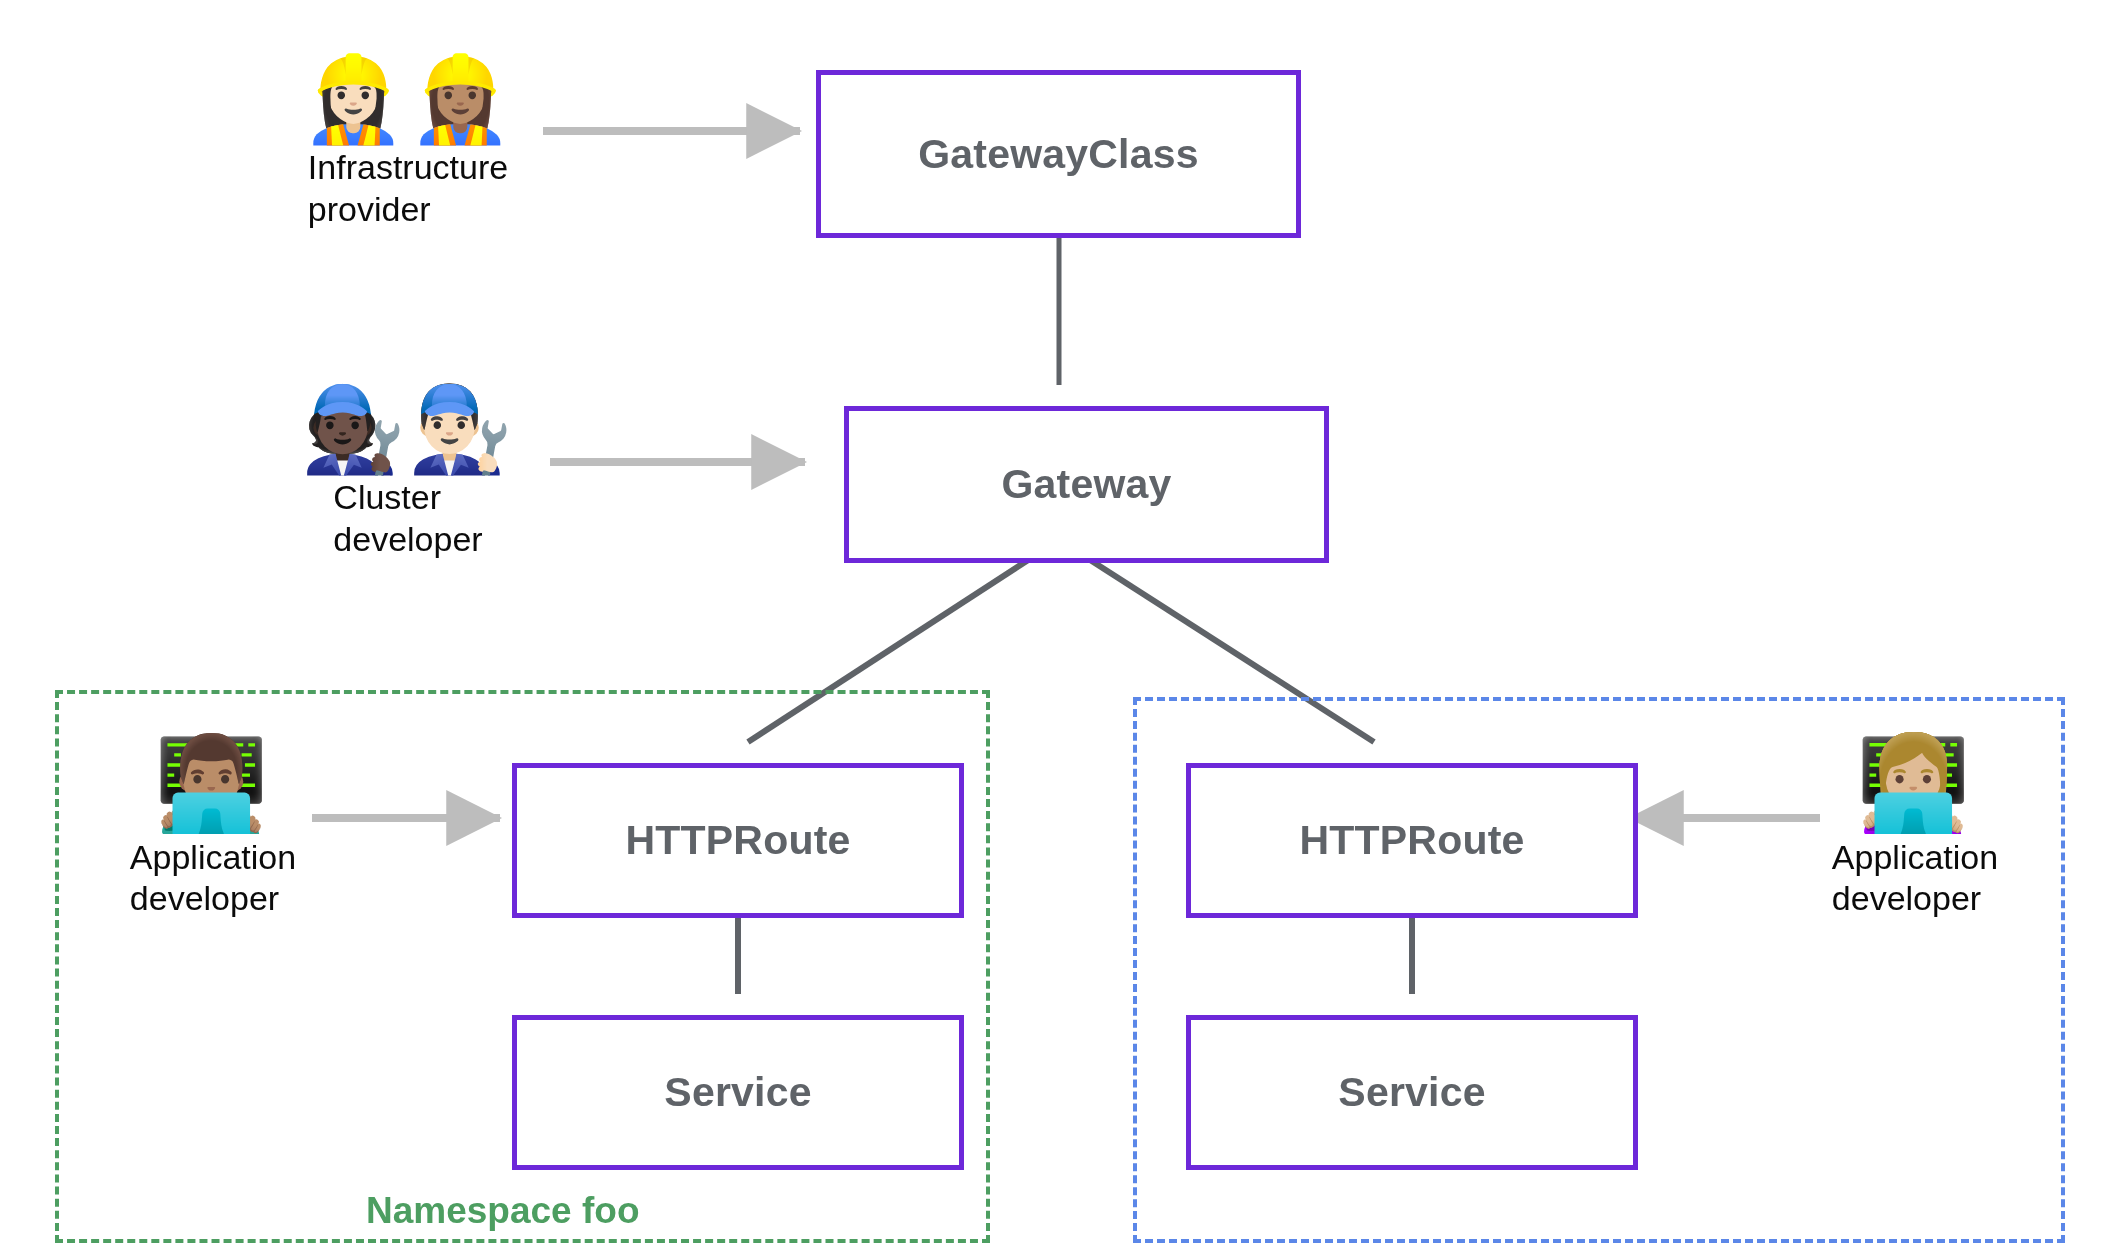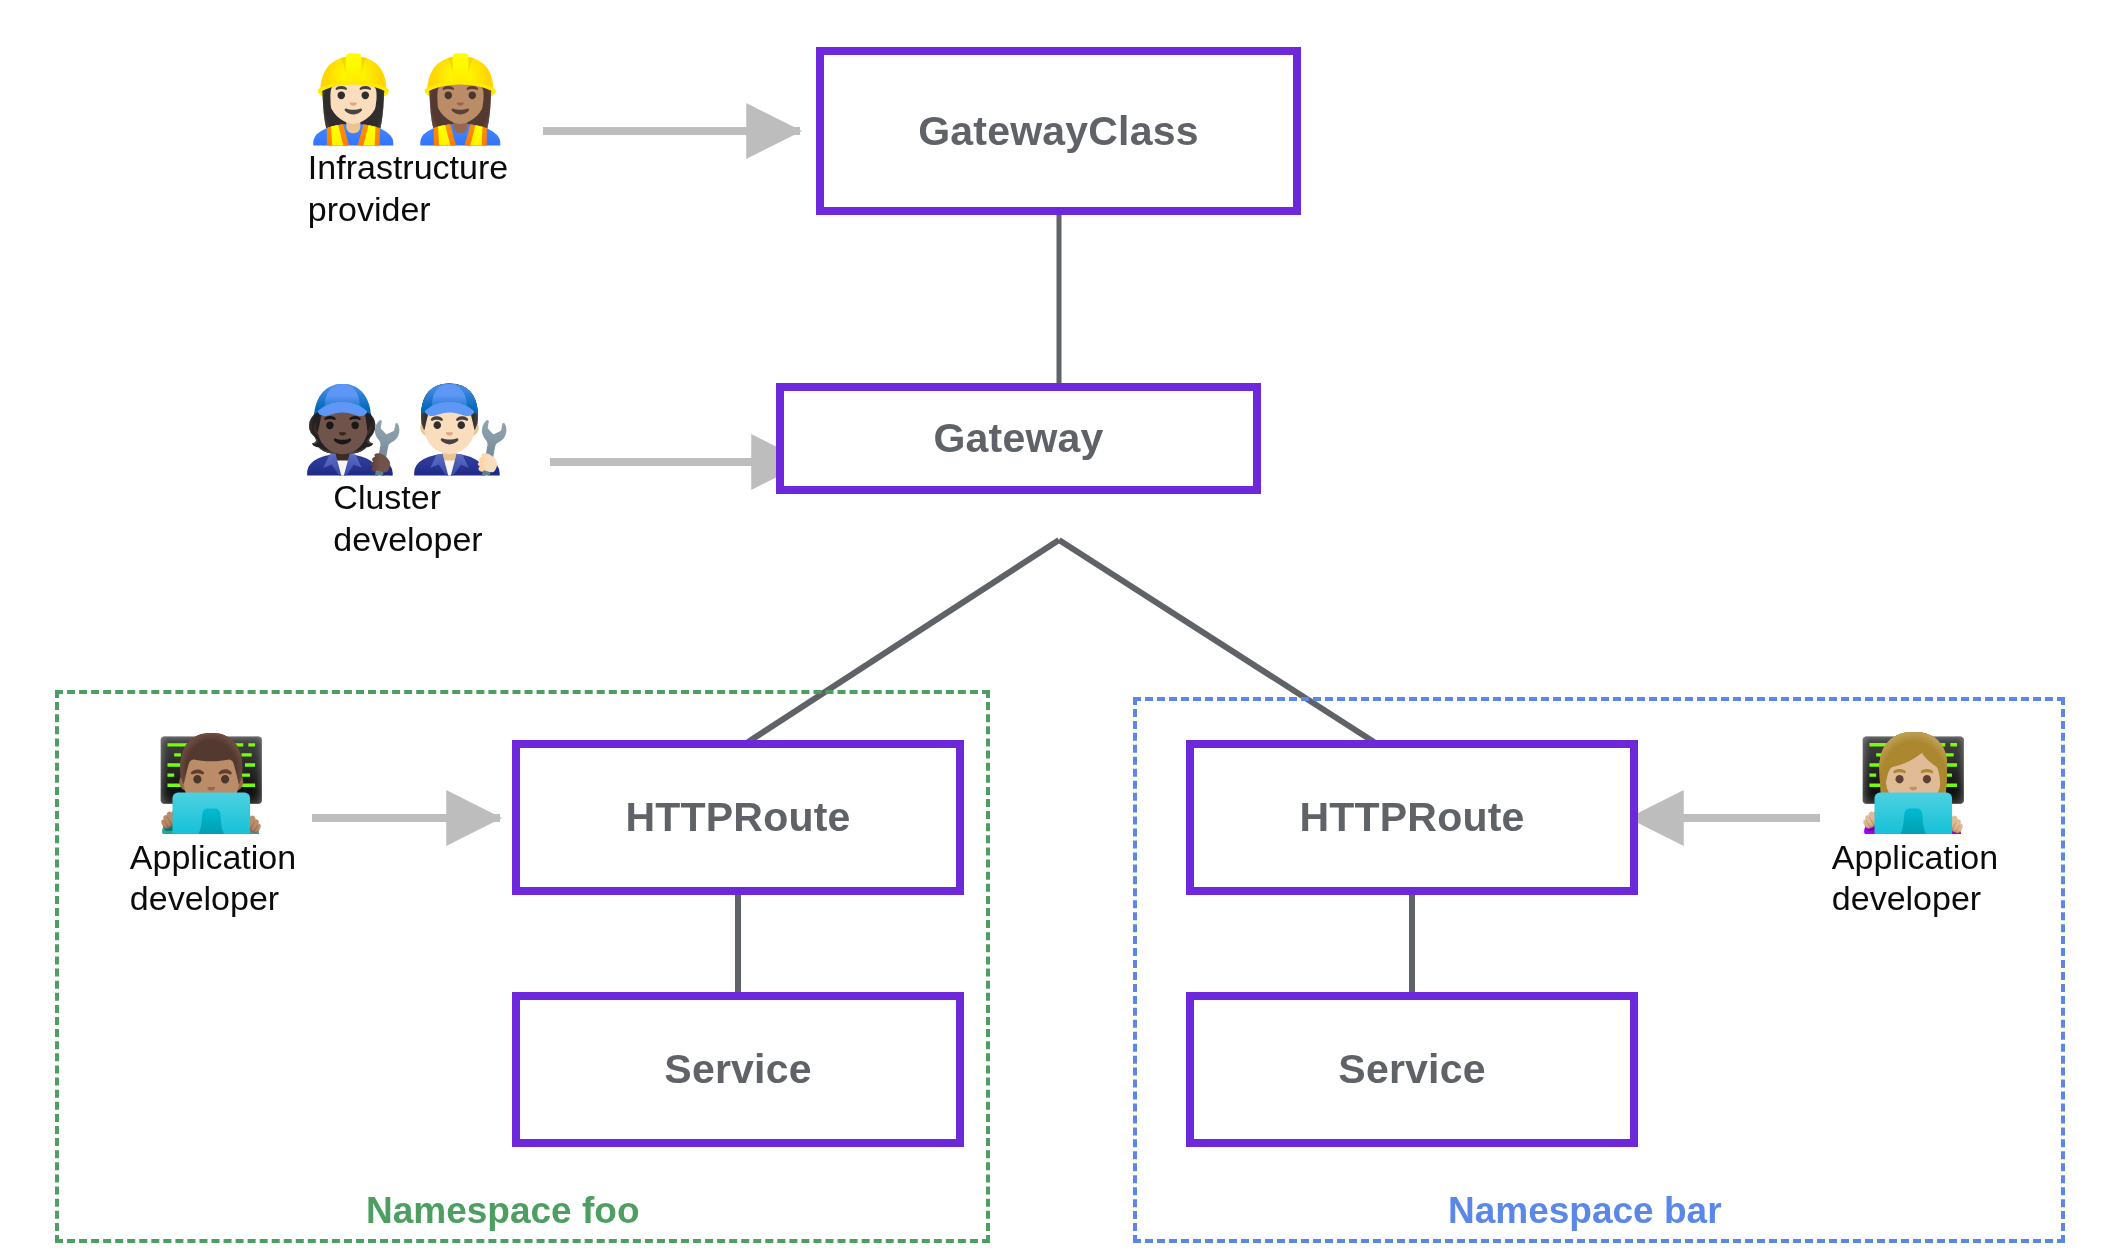--- a/index.html
+++ b/index.html
@@ -21,25 +21,26 @@
     position: absolute;
     left: 0;
     top: 0;
     width: 2112px;
     height: 1258px;
     pointer-events: none;
   }
   .node-box {
     position: absolute;
     box-sizing: border-box;
-    border: 8px solid #6d28d9;
+    border: 5px solid #6d28d9;
     background: #ffffff;
     display: flex;
     align-items: center;
     justify-content: center;
+    margin-top: 23px;
   }
   .node-label {
     font-family: "Liberation Sans", sans-serif;
     font-weight: bold;
     font-size: 41px;
     color: #5f6368;
     letter-spacing: 0.2px;
     white-space: nowrap;
   }
   .ns-box {
@@ -116,27 +117,26 @@
 
     <line x1="312" y1="818" x2="500" y2="818" stroke="#bdbdbd" stroke-width="8" marker-end="url(#grayArrow)"></line>
 
     <line x1="1820" y1="818" x2="1630" y2="818" stroke="#bdbdbd" stroke-width="8" marker-end="url(#grayArrow)"></line>
   </svg>
 
   <div class="ns-box ns-green" style="left:55px; top:690px; width:935px; height:553px;"></div>
   <div class="ns-label ns-label-green" style="left:366px; top:1190px;">Namespace foo</div>
 
   <div class="ns-box ns-blue" style="left:1133px; top:697px; width:932px; height:546px;"></div>
-  <div class="ns-label ns-label-blue" style="left:1448px; top:1190px;">Namespace bar</div>
 
   <div class="node-box" style="left:816px; top:47px; width:485px; height:168px;">
     <span class="node-label">GatewayClass</span>
   </div>
 
-  <div class="node-box" style="left:776px; top:383px; width:485px; height:111px;">
+  <div class="node-box" style="left:844px; top:383px; width:485px; height:157px;">
     <span class="node-label">Gateway</span>
   </div>
 
   <div class="node-box" style="left:512px; top:740px; width:452px; height:155px;">
     <span class="node-label">HTTPRoute</span>
   </div>
 
   <div class="node-box" style="left:512px; top:992px; width:452px; height:155px;">
     <span class="node-label">Service</span>
   </div>

